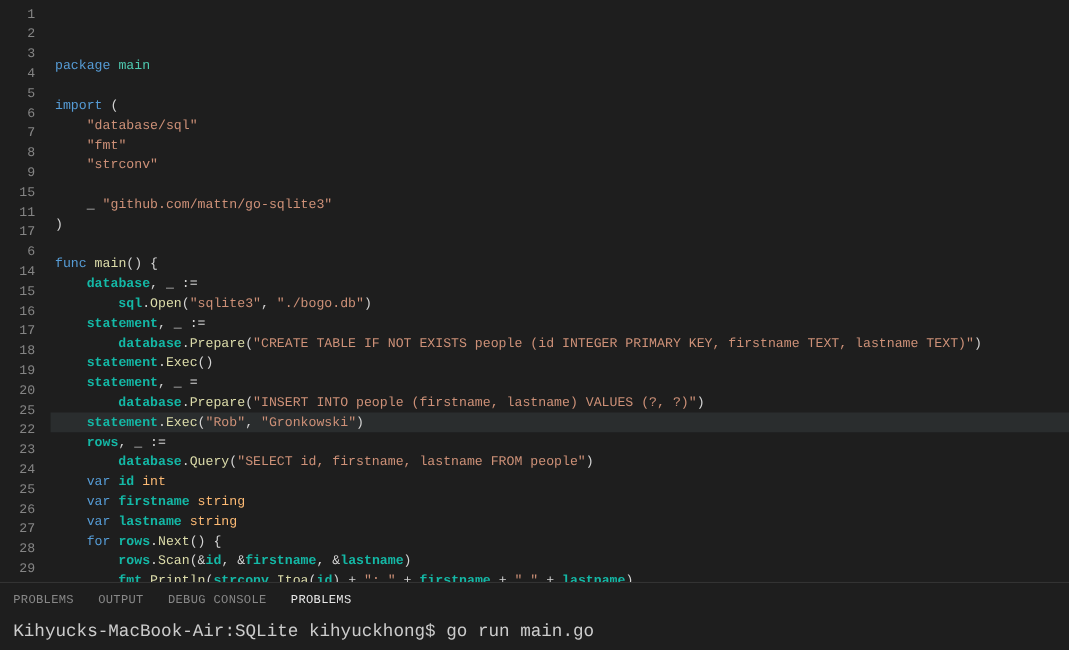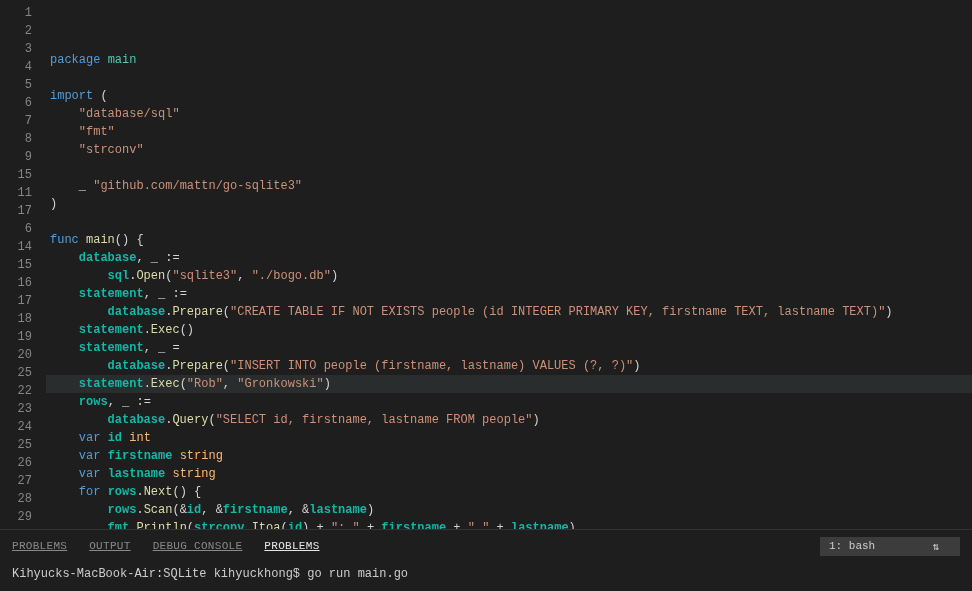--- a/index.html
+++ b/index.html
@@ -66,21 +66,20 @@
       align-items: center;
       padding: 0 12px;
       height: 32px;
       gap: 22px;
       font-size: 11px;
     }
     .tab {
       color: #888;
       letter-spacing: 0.3px;
       cursor: pointer;
-      text-decoration: underline;
     }
     .tab.active {
       color: #e7e7e7;
     }
     .spacer { flex: 1; }
     .term-select {
       background: #3c3c3c;
       color: #ccc;
       border: 1px solid #3c3c3c;
       font-size: 11px;
@@ -90,21 +89,21 @@
       display: flex;
       align-items: center;
       justify-content: space-between;
     }
     .term-select .chev {
       margin-left: 10px;
       font-size: 11px;
     }
     .terminal {
       padding: 4px 12px 8px 12px;
-      font-size: 12px;
+      font-size: 16px;
       line-height: 17px;
       color: #cccccc;
     }
     .prompt { color: #cccccc; }
     .cmd { color: #cccccc; }
   </style>
 </head>
 <body>
 
 <div class="editor-area">
@@ -142,21 +141,17 @@
   <div class="code" id="code"><div class="code-line"><span class="kw">package</span><span class="pln"> </span><span class="pkg">main</span></div><div class="code-line">&nbsp;</div><div class="code-line"><span class="kw">import</span><span class="pln"> (</span></div><div class="code-line"><span class="pln">    </span><span class="str">"database/sql"</span></div><div class="code-line"><span class="pln">    </span><span class="str">"fmt"</span></div><div class="code-line"><span class="pln">    </span><span class="str">"strconv"</span></div><div class="code-line">&nbsp;</div><div class="code-line"><span class="pln">    _ </span><span class="str">"github.com/mattn/go-sqlite3"</span></div><div class="code-line"><span class="pln">)</span></div><div class="code-line">&nbsp;</div><div class="code-line"><span class="kw">func</span><span class="pln"> </span><span class="fn">main</span><span class="pln">() {</span></div><div class="code-line"><span class="pln">    </span><span class="id">database</span><span class="pln">, _ :=</span></div><div class="code-line"><span class="pln">        </span><span class="id">sql</span><span class="pln">.</span><span class="fn">Open</span><span class="pln">(</span><span class="str">"sqlite3"</span><span class="pln">, </span><span class="str">"./bogo.db"</span><span class="pln">)</span></div><div class="code-line"><span class="pln">    </span><span class="id">statement</span><span class="pln">, _ :=</span></div><div class="code-line"><span class="pln">        </span><span class="id">database</span><span class="pln">.</span><span class="fn">Prepare</span><span class="pln">(</span><span class="str">"CREATE TABLE IF NOT EXISTS people (id INTEGER PRIMARY KEY, firstname TEXT, lastname TEXT)"</span><span class="pln">)</span></div><div class="code-line"><span class="pln">    </span><span class="id">statement</span><span class="pln">.</span><span class="fn">Exec</span><span class="pln">()</span></div><div class="code-line"><span class="pln">    </span><span class="id">statement</span><span class="pln">, _ =</span></div><div class="code-line"><span class="pln">        </span><span class="id">database</span><span class="pln">.</span><span class="fn">Prepare</span><span class="pln">(</span><span class="str">"INSERT INTO people (firstname, lastname) VALUES (?, ?)"</span><span class="pln">)</span></div><div class="code-line hl"><span class="pln">    </span><span class="id">statement</span><span class="pln">.</span><span class="fn">Exec</span><span class="pln">(</span><span class="str">"Rob"</span><span class="pln">, </span><span class="str">"Gronkowski"</span><span class="pln">)</span></div><div class="code-line"><span class="pln">    </span><span class="id">rows</span><span class="pln">, _ :=</span></div><div class="code-line"><span class="pln">        </span><span class="id">database</span><span class="pln">.</span><span class="fn">Query</span><span class="pln">(</span><span class="str">"SELECT id, firstname, lastname FROM people"</span><span class="pln">)</span></div><div class="code-line"><span class="pln">    </span><span class="kw">var</span><span class="pln"> </span><span class="id">id</span><span class="pln"> </span><span class="typ">int</span></div><div class="code-line"><span class="pln">    </span><span class="kw">var</span><span class="pln"> </span><span class="id">firstname</span><span class="pln"> </span><span class="typ">string</span></div><div class="code-line"><span class="pln">    </span><span class="kw">var</span><span class="pln"> </span><span class="id">lastname</span><span class="pln"> </span><span class="typ">string</span></div><div class="code-line"><span class="pln">    </span><span class="kw">for</span><span class="pln"> </span><span class="id">rows</span><span class="pln">.</span><span class="fn">Next</span><span class="pln">() {</span></div><div class="code-line"><span class="pln">        </span><span class="id">rows</span><span class="pln">.</span><span class="fn">Scan</span><span class="pln">(&amp;</span><span class="id">id</span><span class="pln">, &amp;</span><span class="id">firstname</span><span class="pln">, &amp;</span><span class="id">lastname</span><span class="pln">)</span></div><div class="code-line"><span class="pln">        </span><span class="id">fmt</span><span class="pln">.</span><span class="fn">Println</span><span class="pln">(</span><span class="id">strconv</span><span class="pln">.</span><span class="fn">Itoa</span><span class="pln">(</span><span class="id">id</span><span class="pln">) + </span><span class="str">": "</span><span class="pln"> + </span><span class="id">firstname</span><span class="pln"> + </span><span class="str">" "</span><span class="pln"> + </span><span class="id">lastname</span><span class="pln">)</span></div><div class="code-line"><span class="pln">    }</span></div><div class="code-line"><span class="pln">}</span></div></div>
 </div>
 
 <div class="panel">
   <div class="tabs">
     <span class="tab">PROBLEMS</span>
     <span class="tab">OUTPUT</span>
     <span class="tab">DEBUG CONSOLE</span>
     <span class="tab active">PROBLEMS</span>
     <span class="spacer"></span>
-    <div class="term-select">
-      <span>1: bash</span>
-      <span class="chev">⇅</span>
-    </div>
   </div>
   <div class="terminal" id="terminal">
       <div><span class="prompt">Kihyucks-MacBook-Air:SQLite kihyuckhong$ </span><span class="cmd">go run main.go</span></div>
     </div>
 </div>
 
 </body></html>

